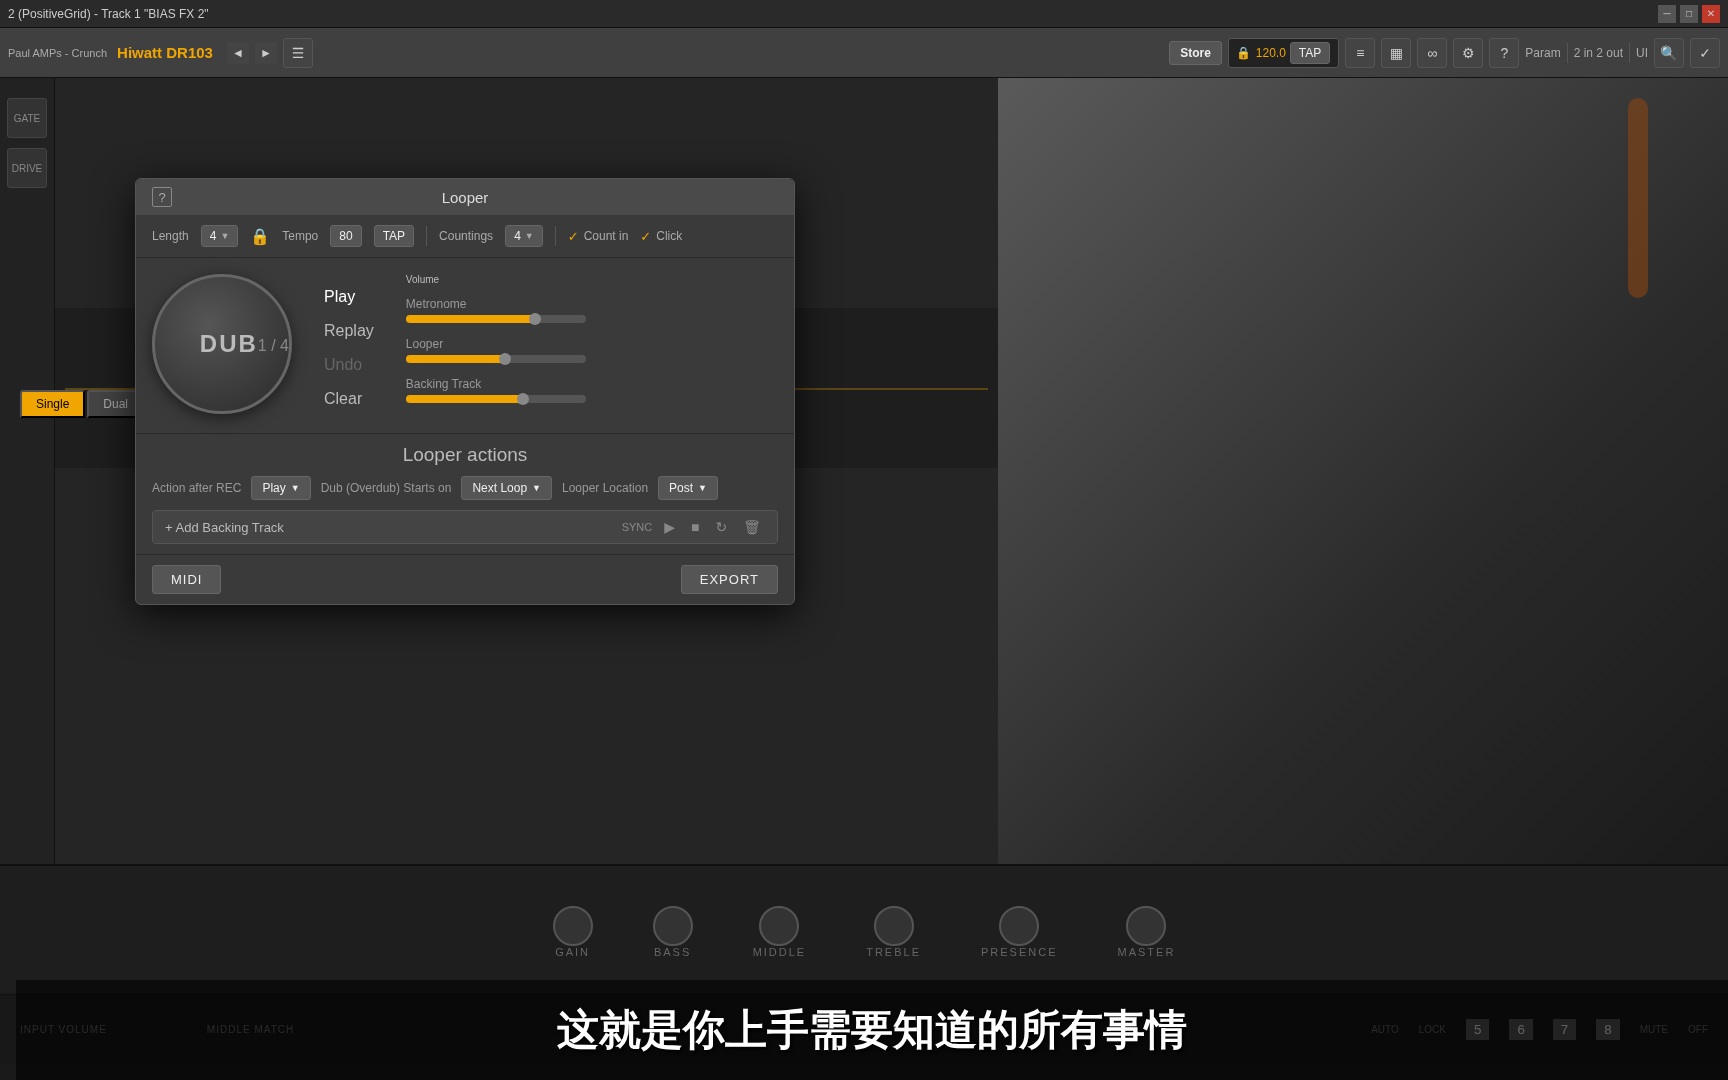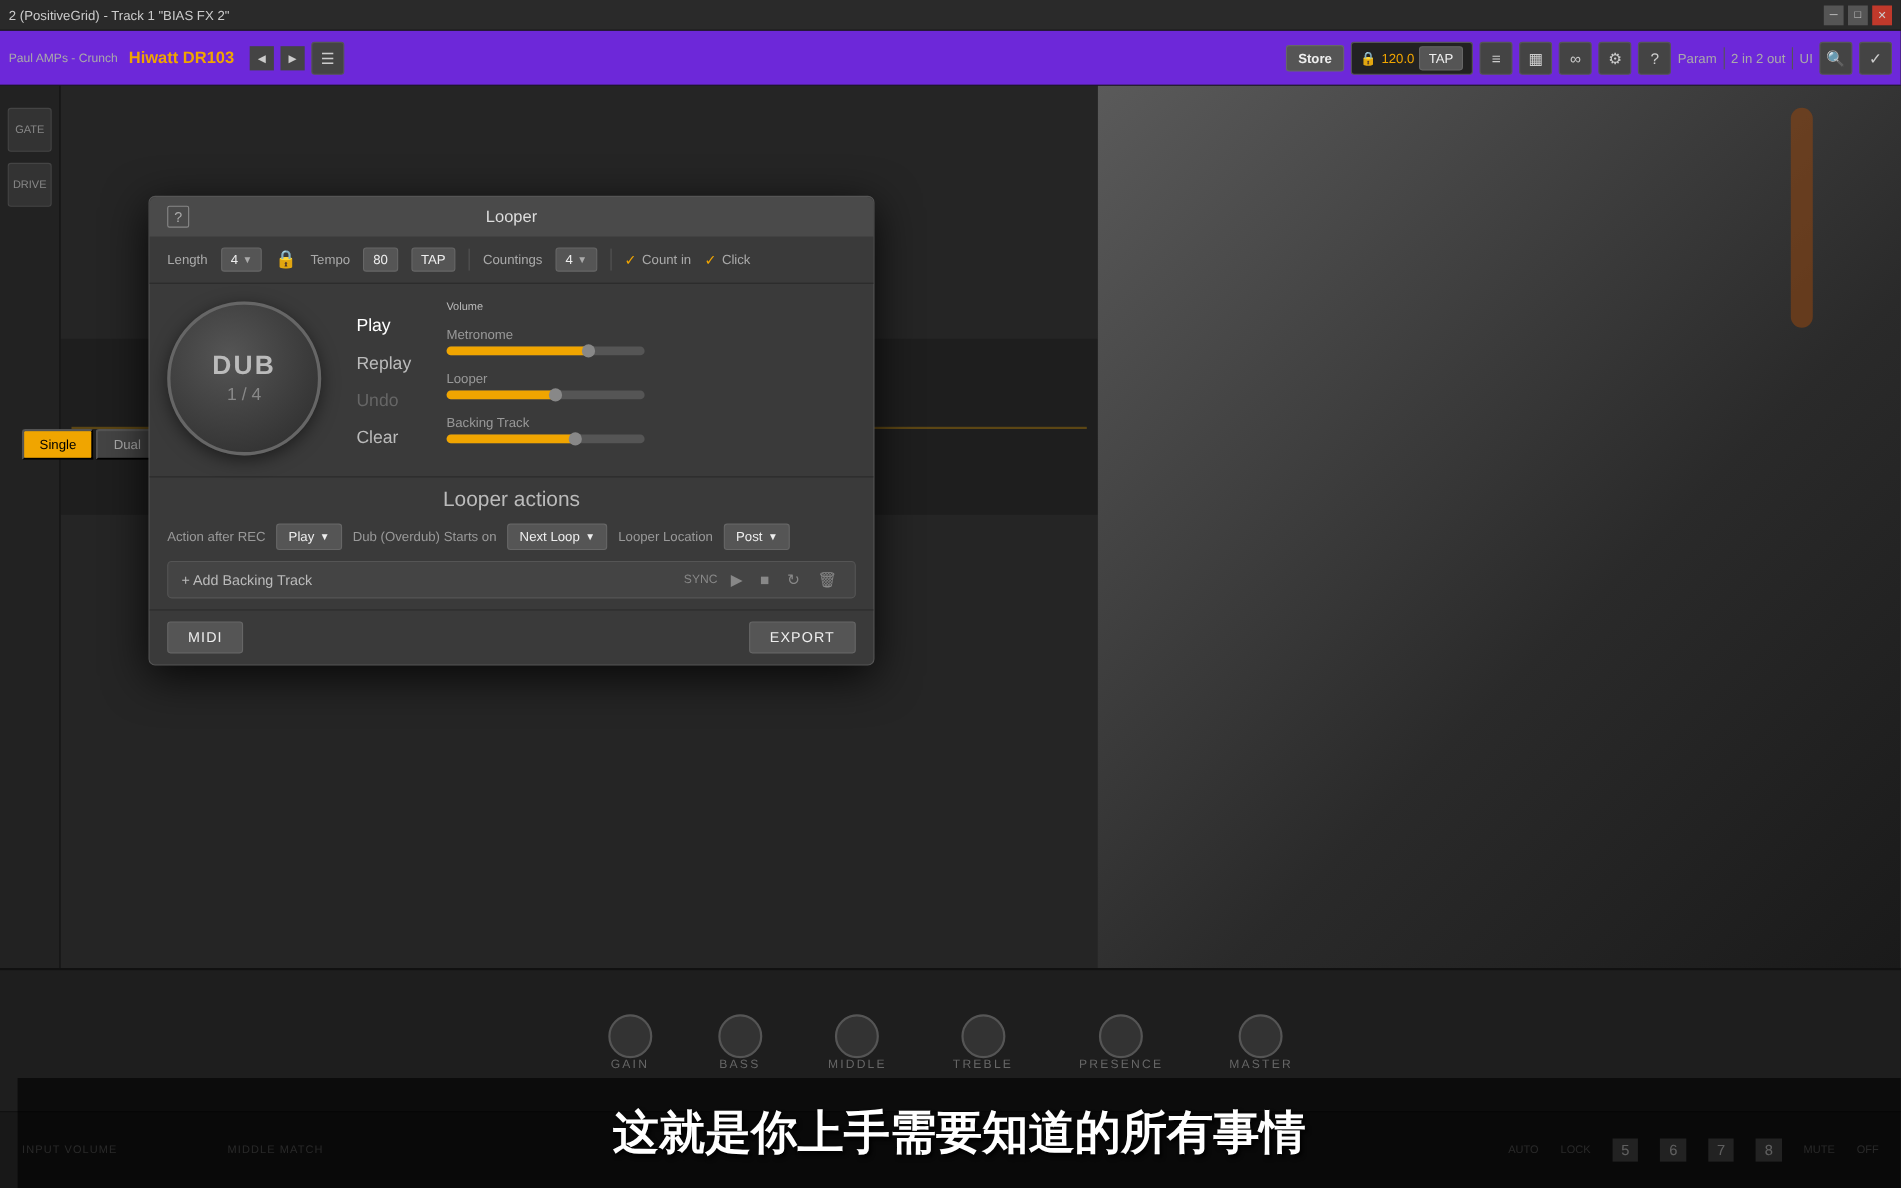--- a/index.html
+++ b/index.html
@@ -41,21 +41,21 @@
       color: #ccc;
       font-size: 10px;
     }
     .top-bar-btn.close { background: #c0392b; }
 
     
     .toolbar {
       position: absolute;
       top: 28px; left: 0; right: 0;
       height: 50px;
-      background: #6d28d9;
+      background: #404040;
       display: flex;
       align-items: center;
       padding: 0 8px;
       gap: 6px;
       border-bottom: 1px solid #111;
     }
     .toolbar-amp-label {
       color: #aaa;
       font-size: 11px;
       margin-right: 4px;
@@ -194,21 +194,21 @@
       color: #000;
     }
     .mode-tab.inactive {
       background: #444;
       color: #aaa;
     }
 
     
     .bottom-controls {
       position: absolute;
-      bottom: 0;
+      bottom: 16px;
       left: 0;
       right: 0;
       height: 200px;
       background: #1e1e1e;
       border-top: 2px solid #111;
     }
     .knob-row {
       display: flex;
       align-items: center;
       justify-content: center;
@@ -375,23 +375,23 @@
       align-items: center;
       gap: 8px;
     }
     .dub-circle {
       width: 140px;
       height: 140px;
       border-radius: 50%;
       background: radial-gradient(circle at 40% 35%, #555 0%, #2a2a2a 100%);
       border: 3px solid #666;
       display: flex;
-      flex-direction: column;
-      align-items: center;
-      justify-content: center;
+      flex-direction: row;
+      align-items: center;
+      justify-content: flex-end;
       box-shadow: 0 4px 15px rgba(0,0,0,0.5);
     }
     .dub-text {
       color: #bbb;
       font-size: 24px;
       font-weight: bold;
       letter-spacing: 2px;
     }
     .dub-counter {
       color: #888;

